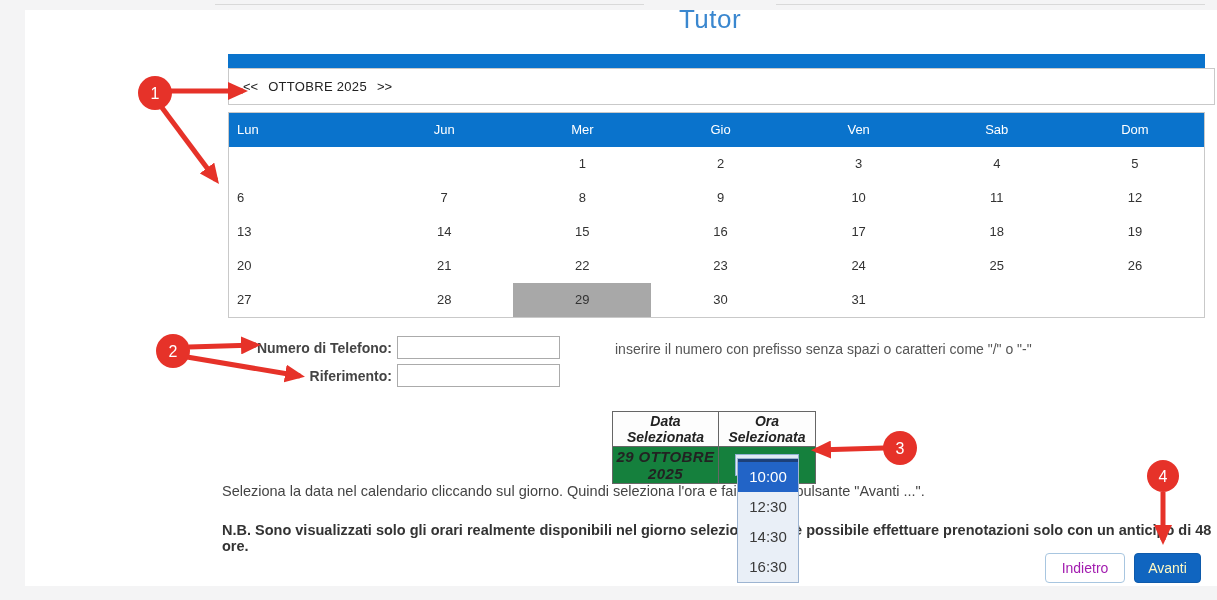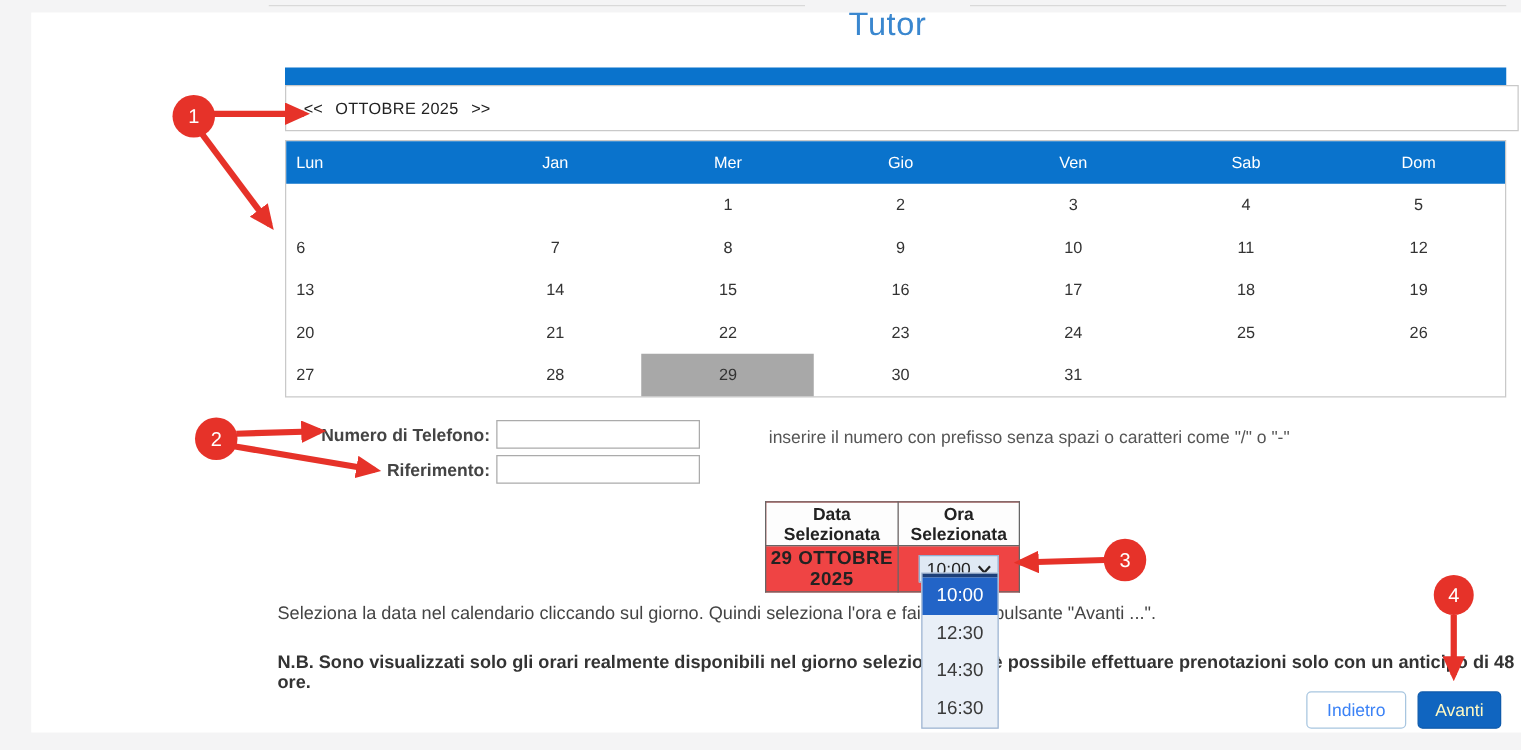--- a/index.html
+++ b/index.html
@@ -33,21 +33,21 @@
   .cal-head .cell.first,.cal-row .cell.first{text-align:left;padding-left:8px;}
   .cal-row .cell.selected{background:#a8a8a8;}
 
   
   .form-label{position:absolute;width:162px;text-align:right;font-size:14px;font-weight:bold;color:#444;line-height:25px;}
   .form-input{position:absolute;width:153px;height:21px;border:1px solid #ababab;background:#fff;
     font-size:13px;padding:0 4px;outline:none;}
   .hint{position:absolute;left:615px;top:341px;font-size:14px;color:#555;}
 
   
-  .sel-table{position:absolute;left:612px;top:401px;border-collapse:collapse;z-index:5;background:#ef4444;}
+  .sel-table{position:absolute;left:612px;top:411px;border-collapse:collapse;z-index:5;background:#15803d;font-style:italic;}
   .sel-table th{border:1px solid #666;font-size:14px;font-weight:bold;color:#222;
     padding:1px 2px;height:18px;background:#fdfdfd;}
   .sel-table td{border:1px solid #666;height:26px;text-align:center;vertical-align:middle;}
   .sel-date{width:103px;font-size:15px;font-weight:bold;color:#222;letter-spacing:0.4px;}
   .sel-time-cell{width:94px;}
   .time-select{margin:0 auto;width:62px;height:20px;background:#dfe9f4;border:1px solid #8fafd1;
     display:flex;align-items:center;justify-content:center;gap:5px;font-size:14px;color:#222;cursor:pointer;}
   .chev{width:11px;height:7px;display:block;}
 
   
@@ -57,21 +57,21 @@
   .time-popup .option{height:30px;line-height:30px;text-align:center;font-size:15px;color:#3a3a3a;cursor:pointer;}
   .time-popup .option.selected{background:#2264c7;color:#fff;}
 
   
   .instr1{position:absolute;left:222px;top:483px;font-size:14.5px;color:#444;}
   .instr2{position:absolute;left:222px;top:522px;font-size:14.5px;font-weight:bold;color:#333;}
 
   
   .btn{position:absolute;top:553px;height:30px;border-radius:4px;font-size:14px;
     display:flex;align-items:center;justify-content:center;cursor:pointer;box-sizing:border-box;}
-  .btn-back{left:1045px;width:80px;background:#fff;border:1px solid #a8c6e0;color:#3b82f6;text-align:right;}
+  .btn-back{left:1045px;width:80px;background:#fff;border:1px solid #a8c6e0;color:#a21caf;text-align:right;}
   .btn-next{left:1134px;width:67px;background:#1065c0;border:1px solid #0e5aab;color:#fef9c3;}
 
   
   #anno{position:absolute;left:0;top:0;width:1217px;height:600px;z-index:100;pointer-events:none;}
 </style>
 </head>
 <body>
 
 <div id="stage">
   <div class="panel"></div>
@@ -84,21 +84,21 @@
 
   <div class="cal-topbar"></div>
   <div class="cal-nav">
     <span class="navlink">&lt;&lt;</span>
     <span class="navmonth">OTTOBRE 2025</span>
     <span class="navlink">&gt;&gt;</span>
   </div>
   <div class="cal-table">
     <div class="cal-head" id="weekday-row">
         <div class="cell first">Lun</div>
-        <div class="cell">Jan</div>
+        <div class="cell">Jun</div>
         <div class="cell">Mer</div>
         <div class="cell">Gio</div>
         <div class="cell">Ven</div>
         <div class="cell">Sab</div>
         <div class="cell">Dom</div>
       </div>
     <div id="date-grid">
         <div class="cal-row">
           <div class="cell first"></div>
           <div class="cell"></div>

